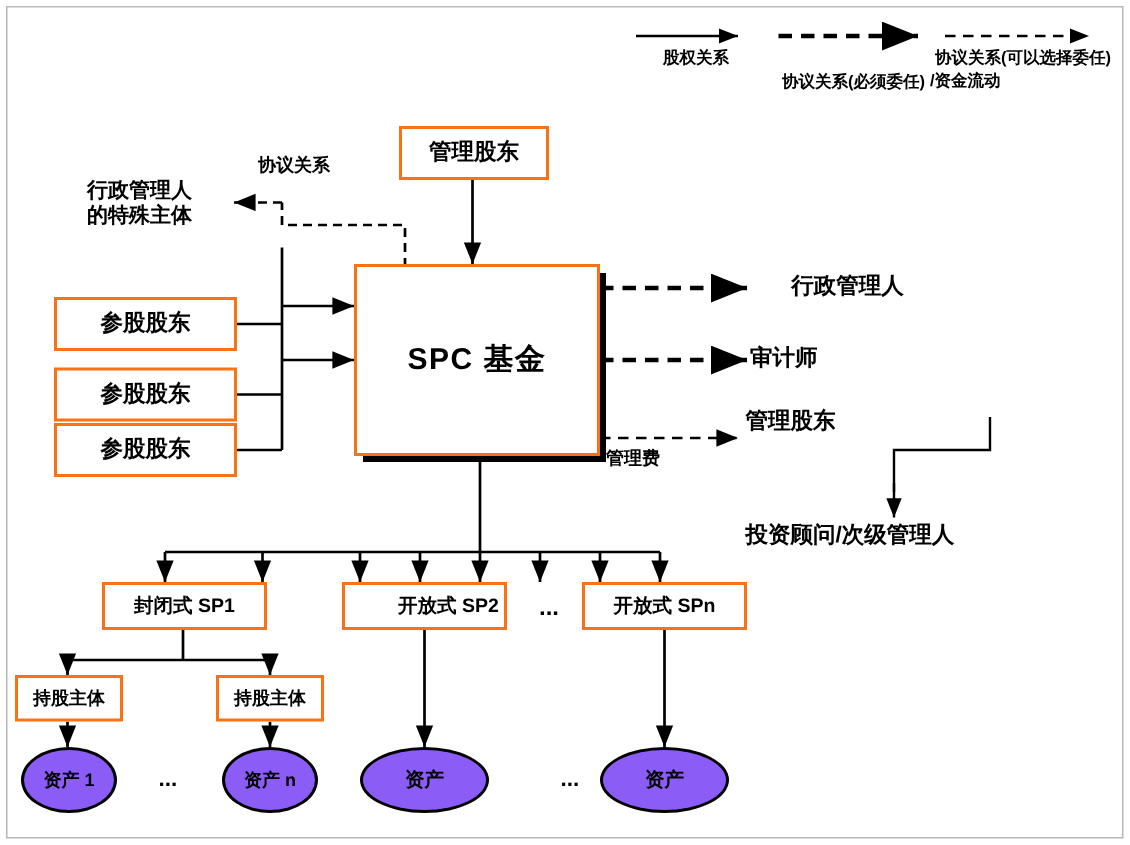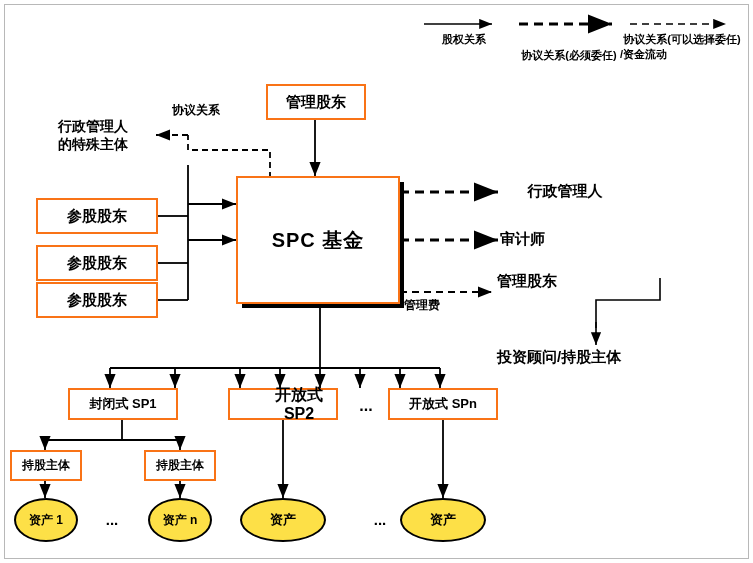--- a/index.html
+++ b/index.html
@@ -35,21 +35,21 @@
     color: #000;
     font-weight: bold;
     text-align: center;
     line-height: 1.25;
     box-sizing: border-box;
   }
   .ellipse {
     position: absolute;
     border: 2px solid #000;
     border-radius: 50%;
-    background: #fde047;
+    background: #8b5cf6;
     display: flex;
     align-items: center;
     justify-content: center;
     text-align: center;
     font-weight: bold;
     color: #000;
     box-sizing: border-box;
   }
   .lbl {
     position: absolute;
@@ -169,26 +169,26 @@
 
   <div class="box" style="left:36px; top:198px; width:122px; height:36px; font-size:15px;">参股股东</div>
   <div class="box" style="left:36px; top:245px; width:122px; height:36px; font-size:15px;">参股股东</div>
   <div class="box" style="left:36px; top:282px; width:122px; height:36px; font-size:15px;">参股股东</div>
 
   <div class="box shadow-box spcfund" style="left:236px; top:176px; width:164px; height:128px;">SPC 基金</div>
 
   <div class="plain" style="left:500px; top:182px; width:130px; font-size:15px; text-align:center;">行政管理人</div>
   <div class="plain" style="left:500px; top:230px; width:130px; font-size:15px; text-align:left;">审计师</div>
   <div class="plain" style="left:497px; top:272px; width:160px; font-size:15px; text-align:left;">管理股东</div>
-  <div class="plain" style="left:497px; top:348px; width:250px; font-size:15px; text-align:left;">投资顾问/持股主体</div>
+  <div class="plain" style="left:497px; top:348px; width:250px; font-size:15px; text-align:left;">投资顾问/次级管理人</div>
 
   <div class="lbl" style="left:404px; top:298px; width:70px; font-size:12px; text-align:left;">管理费</div>
 
   <div class="box" style="left:68px; top:388px; width:110px; height:32px; font-size:13px;">封闭式 SP1</div>
-  <div class="box" style="left:228px; top:388px; width:110px; height:32px; font-size:16px;padding-left:32px;">开放式 SP2</div>
+  <div class="box" style="left:228px; top:388px; width:110px; height:32px; font-size:13px;padding-left:32px;">开放式 SP2</div>
   <div class="box" style="left:388px; top:388px; width:110px; height:32px; font-size:13px;">开放式 SPn</div>
   <div class="lbl" style="left:348px; top:396px; width:36px; font-size:16px; text-align:center;">...</div>
 
   <div class="box" style="left:10px; top:450px; width:72px; height:31px; font-size:12px;">持股主体</div>
   <div class="box" style="left:144px; top:450px; width:72px; height:31px; font-size:12px;">持股主体</div>
 
   <div class="ellipse" style="left:14px; top:498px; width:64px; height:44px; font-size:12px;">资产 1</div>
   <div class="lbl" style="left:94px; top:510px; width:36px; font-size:15px; text-align:center;">...</div>
   <div class="ellipse" style="left:148px; top:498px; width:64px; height:44px; font-size:12px;">资产 n</div>
   <div class="ellipse" style="left:240px; top:498px; width:86px; height:44px; font-size:13px;">资产</div>

